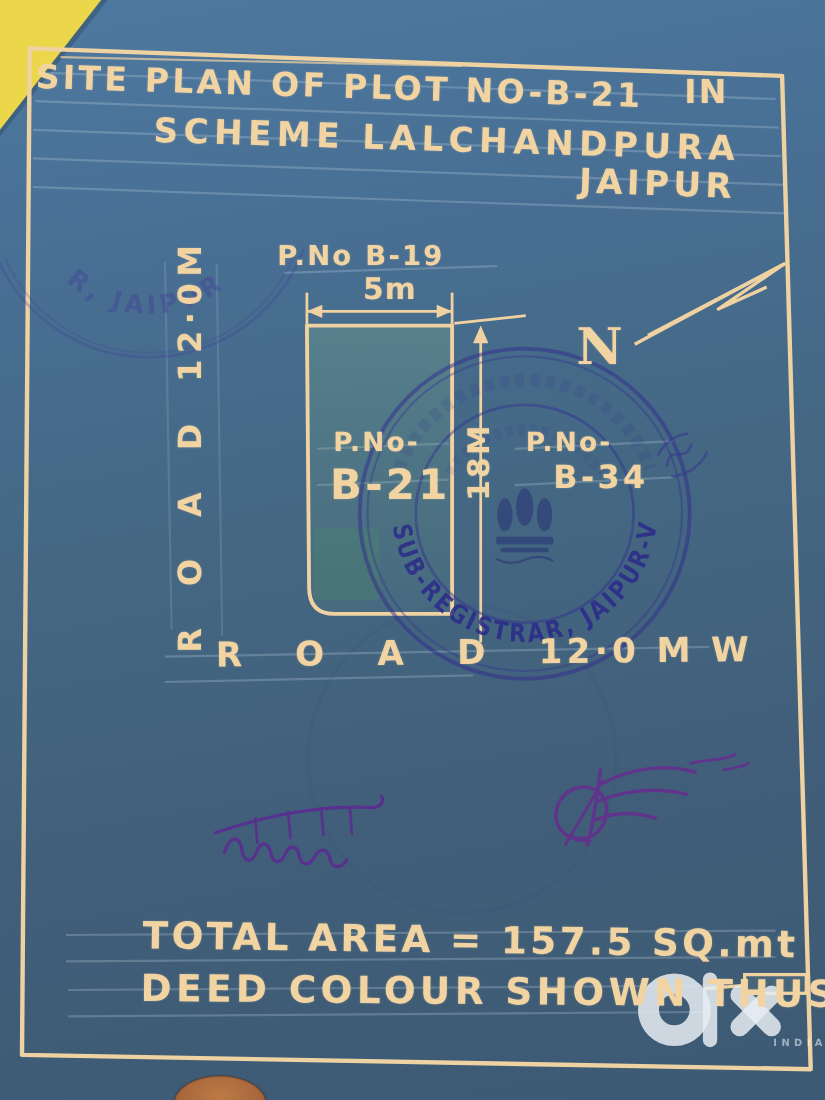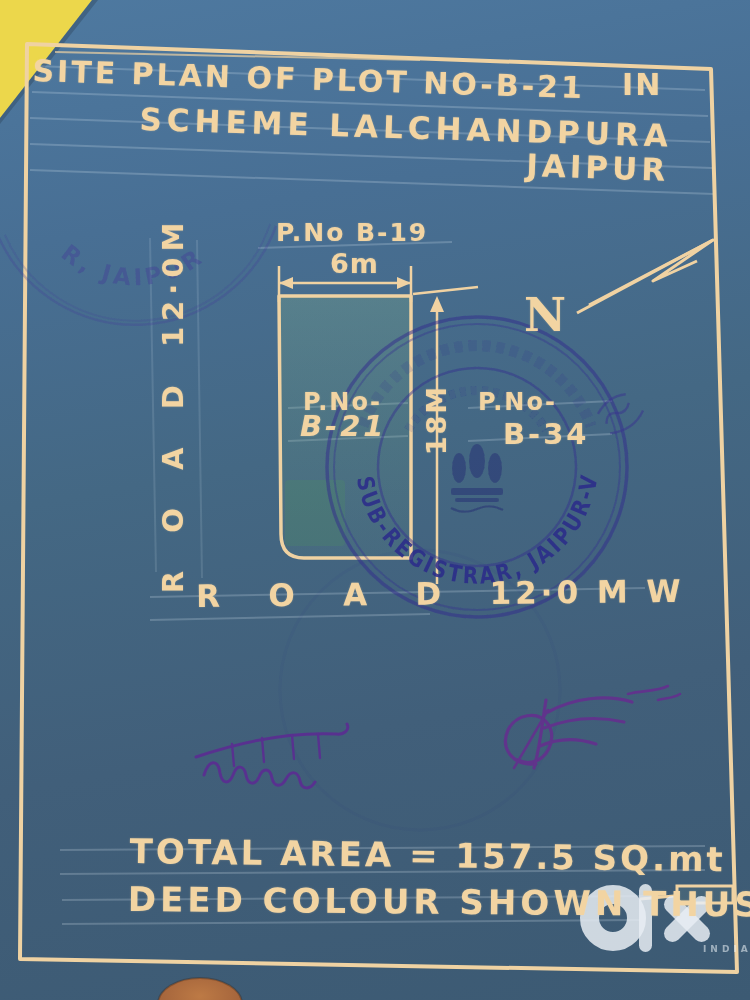--- a/index.html
+++ b/index.html
@@ -6,24 +6,24 @@
   .page{position:relative;width:750px;height:1000px;overflow:hidden;
         background:linear-gradient(170deg,#4e79a0 0%,#486f94 22%,#446884 45%,#415f7a 70%,#3c5a73 100%);
         font-family:"DejaVu Sans",sans-serif;}
   svg.art{position:absolute;left:0;top:0;width:750px;height:1000px;}
   .cream{position:absolute;color:#f2d4a2;font-weight:700;
          text-shadow:0 0 2px rgba(250,220,170,.35);white-space:pre;line-height:1;}
   .t1{left:33px;top:56px;font-size:30px;letter-spacing:3px;transform:rotate(1.8deg);transform-origin:left top;}
   .tin{left:622px;top:70px;font-size:30px;letter-spacing:2px;text-align:center;}
   .t2{left:140px;top:104px;font-size:31px;letter-spacing:5px;transform:rotate(1.8deg);transform-origin:left top;}
   .t3{left:527px;top:150px;font-size:31px;letter-spacing:4px;transform:rotate(2deg);transform-origin:left top;}
-  .pb19{left:276px;top:220px;font-size:25px;letter-spacing:2px;}
+  .pb19{left:252px;top:220px;font-size:25px;letter-spacing:2px;}
   .dimw{left:330px;top:250px;font-size:27px;letter-spacing:1px;}
   .b21a{left:303px;top:390px;font-size:24px;letter-spacing:2px;}
-  .b21b{left:300px;top:412px;font-size:29px;letter-spacing:3px;font-style:italic;}
+  .b21b{left:300px;top:422px;font-size:38px;letter-spacing:3px;}
   .dimh{left:436px;top:420px;font-size:27px;letter-spacing:2px;
         transform:translate(-50%,-50%) rotate(-90deg);}
   .b22a{left:478px;top:390px;font-size:24px;letter-spacing:2px;}
   .b22b{left:503px;top:420px;font-size:29px;letter-spacing:3px;}
   .north{left:524px;top:292px;font-size:46px;font-family:"DejaVu Serif",serif;letter-spacing:0;}
   .roadL{left:173px;top:405px;font-size:29px;letter-spacing:6px;
          transform:translate(-50%,-50%) rotate(-90deg);}
   .roadB{left:196px;top:581px;font-size:31px;letter-spacing:4px;transform:rotate(-0.6deg);transform-origin:left top;}
   .area1{left:130px;top:834px;font-size:34px;letter-spacing:3px;transform:rotate(.8deg);transform-origin:left top;}
   .area2{left:128px;top:882px;font-size:34px;letter-spacing:4px;transform:rotate(.5deg);transform-origin:left top;}
@@ -166,21 +166,21 @@
 
     <ellipse cx="200" cy="1004" rx="42" ry="26" fill="url(#fingerGrad)" stroke="rgba(60,30,10,.3)" stroke-width="2"></ellipse>
   </svg>
 
   <div class="cream t1">SITE PLAN OF PLOT NO-B-21</div>
   <div class="cream tin">IN</div>
   <div class="cream t2">SCHEME LALCHANDPURA</div>
   <div class="cream t3">JAIPUR</div>
 
   <div class="cream pb19">P.No B-19</div>
-  <div class="cream dimw">6m</div>
+  <div class="cream dimw">5m</div>
   <div class="cream b21a">P.No-</div>
   <div class="cream b21b">B-21</div>
   <div class="cream dimh">18M</div>
   <div class="cream b22a">P.No-</div>
   <div class="cream b22b">B-34</div>
   <div class="cream north">N</div>
   <div class="cream roadL">R  O  A  D  12·0M</div>
   <div class="cream roadB">R   O   A   D   12·0 M W</div>
 
   <div class="cream area1">TOTAL AREA = 157.5 SQ.mt</div>

